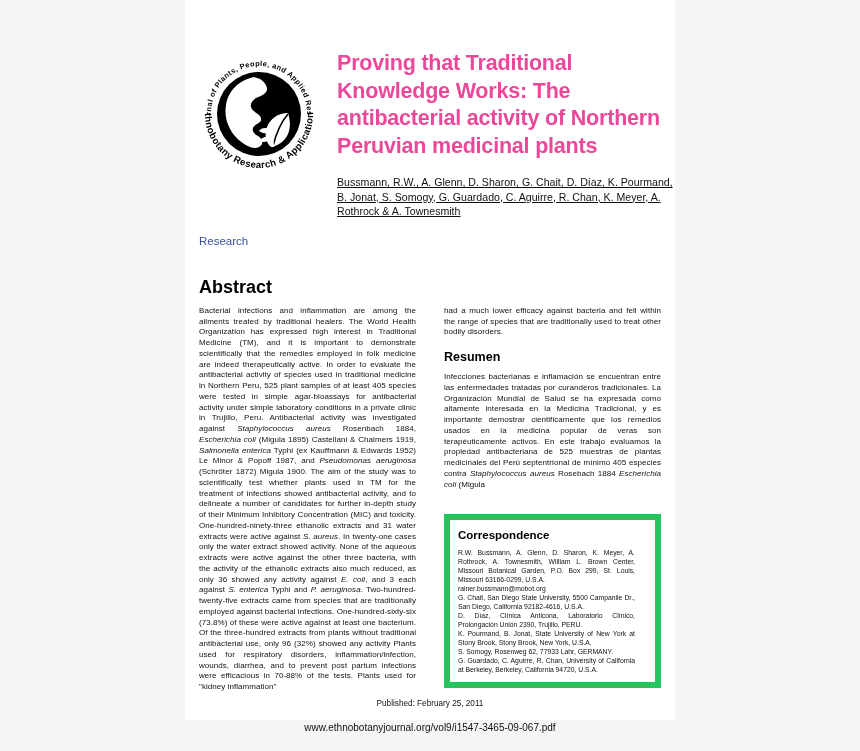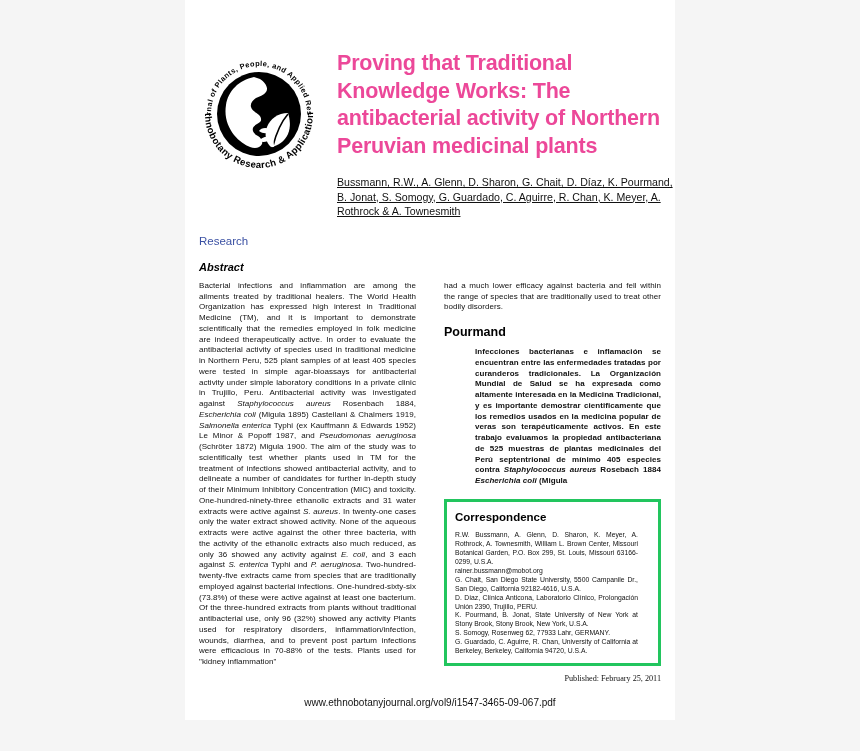--- a/index.html
+++ b/index.html
@@ -65,55 +65,54 @@
     padding: 0 14px 0 14px;
   }
   .research-label {
     color: #3b51a3;
     font-weight: normal;
     font-size: 11.5px;
     margin-top: 16px;
   }
   .section-head {
     font-weight: bold;
-    font-size: 11px;
-    margin-top: 14px;
+    font-size: 18px;
+    margin-top: 30px;
     margin-bottom: 8px;
-    font-style: italic;
   }
   .columns {
     display: flex;
     gap: 28px;
     margin-top: 2px;
   }
   .col { width: 222px; }
   .col-right { width: 222px; position: relative; }
 
   p.para {
     margin: 0;
     font-size: 8.0px;
     line-height: 1.345;
     text-align: justify;
     color: #111;
     letter-spacing: 0.05px;
   }
-  p.para.bold { font-weight: bold; margin-left: 31px; }
+  p.para.bold { font-weight: normal; }
   .ital { font-style: italic; }
 
   .resumen-head {
     font-weight: bold;
     font-size: 12.5px;
     margin-top: 12px;
     margin-bottom: 8px;
   }
 
   
   .corr-box {
-    border: 3px solid #22c55e;
-    margin-top: 12px;
+    border: 6px solid #22c55e;
+    margin-top: 24px;
     padding: 9px 20px 7px 8px;
   }
   .corr-head {
     font-weight: bold;
     font-size: 11.5px;
     margin-bottom: 8px;
   }
   .corr-line {
     font-size: 6.8px;
     line-height: 1.32;
@@ -128,25 +127,24 @@
   }
   .cite-line {
     font-size: 7.8px;
     font-weight: bold;
     margin: 0;
     color: #000;
   }
 
   
   .published {
-    text-align: right;
+    text-align: center;
     font-size: 8.2px;
     margin-top: 6px;
     color: #111;
-    font-family: Liberation Serif, serif;
   }
   .url-line {
     text-align: center;
     font-size: 10px;
     margin-top: 14px;
     color: #111;
   }
 </style>
 </head>
 <body>
@@ -200,21 +198,21 @@
 
     <div class="columns">
 
       <div class="col">
         <p class="para">Bacterial infections and inflammation are among the ailments treated by traditional healers. The World Health Organization has expressed high interest in Traditional Medicine (TM), and it is important to demonstrate scientifically that the remedies employed in folk medicine are indeed therapeutically active. In order to evaluate the antibacterial activity of species used in traditional medicine in Northern Peru, 525 plant samples of at least 405 species were tested in simple agar-bioassays for antibacterial activity under simple laboratory conditions in a private clinic in Trujillo, Peru. Antibacterial activity was investigated against <span class="ital">Staphylococcus aureus</span> Rosenbach 1884, <span class="ital">Escherichia coli</span> (Migula 1895) Castellani &amp; Chalmers 1919, <span class="ital">Salmonella enterica</span> Typhi (ex Kauffmann &amp; Edwards 1952) Le Minor &amp; Popoff 1987, and <span class="ital">Pseudomonas aeruginosa</span> (Schröter 1872) Migula 1900. The aim of the study was to scientifically test whether plants used in TM for the treatment of infections showed antibacterial activity, and to delineate a number of candidates for further in-depth study of their Minimum Inhibitory Concentration (MIC) and toxicity. One-hundred-ninety-three ethanolic extracts and 31 water extracts were active against <span class="ital">S. aureus</span>. In twenty-one cases only the water extract showed activity. None of the aqueous extracts were active against the other three bacteria, with the activity of the ethanolic extracts also much reduced, as only 36 showed any activity against <span class="ital">E. coli</span>, and 3 each against <span class="ital">S. enterica</span> Typhi and <span class="ital">P. aeruginosa</span>. Two-hundred-twenty-five extracts came from species that are traditionally employed against bacterial infections. One-hundred-sixty-six (73.8%) of these were active against at least one bacterium. Of the three-hundred extracts from plants without traditional antibacterial use, only 96 (32%) showed any activity Plants used for respiratory disorders, inflammation/infection, wounds, diarrhea, and to prevent post partum infections were efficacious in 70-88% of the tests. Plants used for "kidney inflammation"</p>
       </div>
 
       <div class="col-right">
         <p class="para">had a much lower efficacy against bacteria and fell within the range of species that are traditionally used to treat other bodily disorders.</p>
 
-        <div class="resumen-head">Pourmand</div>
+        <div class="resumen-head">Resumen</div>
         <p class="para bold">Infecciones bacterianas e inflamación se encuentran entre las enfermedades tratadas por curanderos tradicionales. La Organización Mundial de Salud se ha expresada como altamente interesada en la Medicina Tradicional, y es importante demostrar cientificamente que los remedios usados en la medicina popular de veras son terapéuticamente activos. En este trabajo evaluamos la propiedad antibacteriana de 525 muestras de plantas medicinales del Perú septentrional de mínimo 405 especies contra <span class="ital">Staphylococcus aureus</span> Rosebach 1884 <span class="ital">Escherichia coli</span> (Migula</p>
 
         <div class="corr-box">
           <div class="corr-head">Correspondence</div>
 
           <p class="corr-line">R.W. Bussmann, A. Glenn, D. Sharon, K. Meyer, A. Rothrock, A. Townesmith, William L. Brown Center, Missouri Botanical Garden, P.O. Box 299, St. Louis, Missouri 63166-0299, U.S.A.</p>
           <p class="corr-line">rainer.bussmann@mobot.org</p>
           <p class="corr-line">G. Chait, San Diego State University, 5500 Campanile Dr., San Diego, California 92182-4616, U.S.A.</p>
           <p class="corr-line">D. Díaz, Clínica Anticona, Laboratorio Clínico, Prolongación Unión 2390, Trujillo, PERU.</p>
           <p class="corr-line">K. Pourmand, B. Jonat, State University of New York at Stony Brook, Stony Brook, New York, U.S.A.</p>

